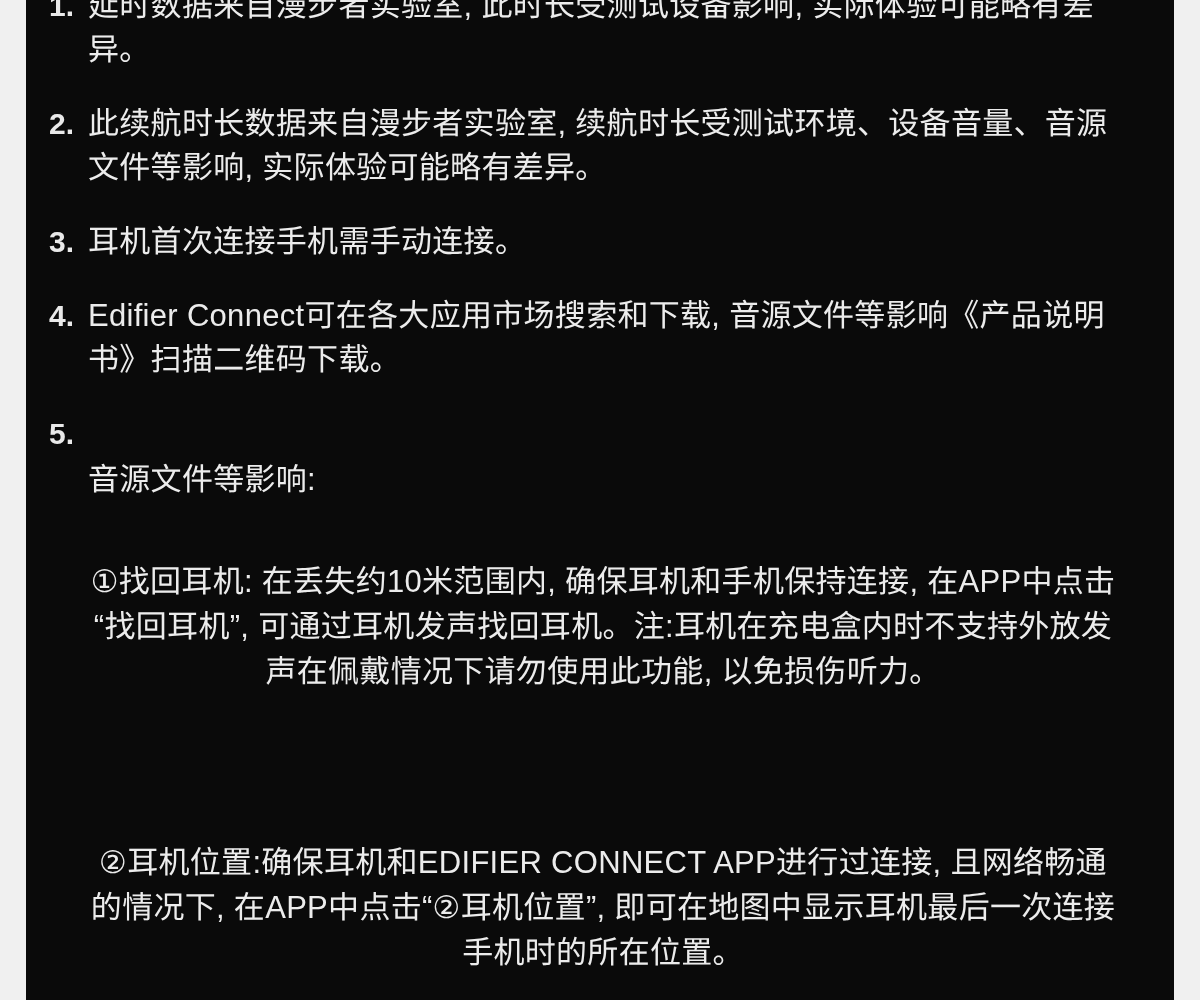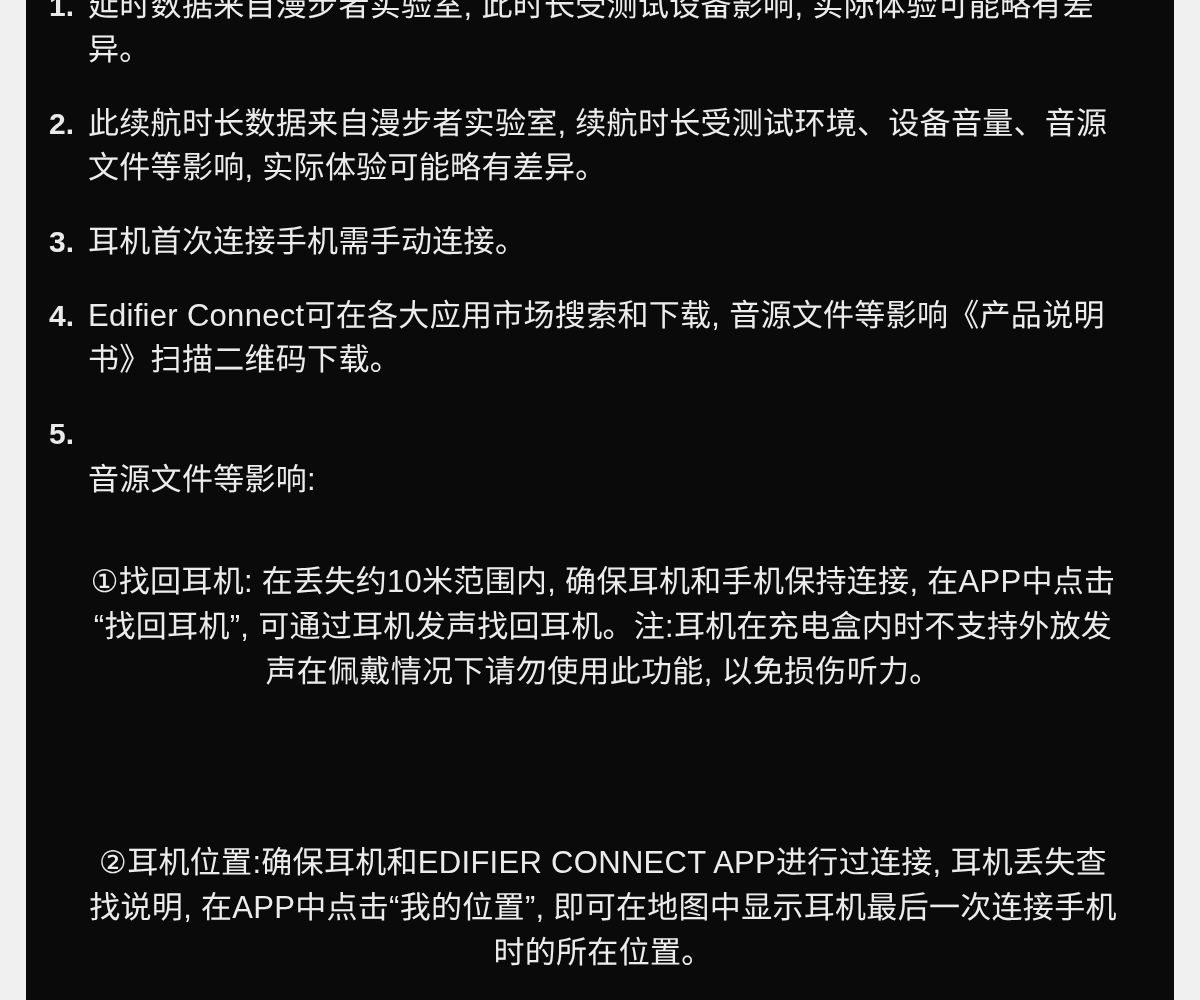--- a/index.html
+++ b/index.html
@@ -95,20 +95,20 @@
       <div class="note-num">4.</div>
       <div class="note-body">Edifier Connect可在各大应用市场搜索和下载, 音源文件等影响《产品说明书》扫描二维码下载。</div>
     </div>
 
     <div class="note">
       <div class="note-num">5.</div>
       <div class="note-body tight">
         <div>音源文件等影响:</div>
         <div class="sub-block">①找回耳机: 在丢失约10米范围内, 确保耳机和手机保持连接, 在APP中点击“找回耳机”, 可通过耳机发声找回耳机。注:耳机在充电盒内时不支持外放发声在佩戴情况下请勿使用此功能, 以免损伤听力。</div>
         <div class="sub-gap"></div>
-        <div class="sub-block">②耳机位置:确保耳机和EDIFIER CONNECT APP进行过连接, 耳机丢失查找说明, 在APP中点击“我的位置”, 即可在地图中显示耳机最后一次连接手机时的所在位置。</div>
+        <div class="sub-block">②耳机位置:确保耳机和EDIFIER CONNECT APP进行过连接, 且网络畅通的情况下, 在APP中点击“②耳机位置”, 即可在地图中显示耳机最后一次连接手机时的所在位置。</div>
         <div class="sub-gap"></div>
         
       </div>
     </div>
 
   </div>
 </div>
 
 </body></html>

